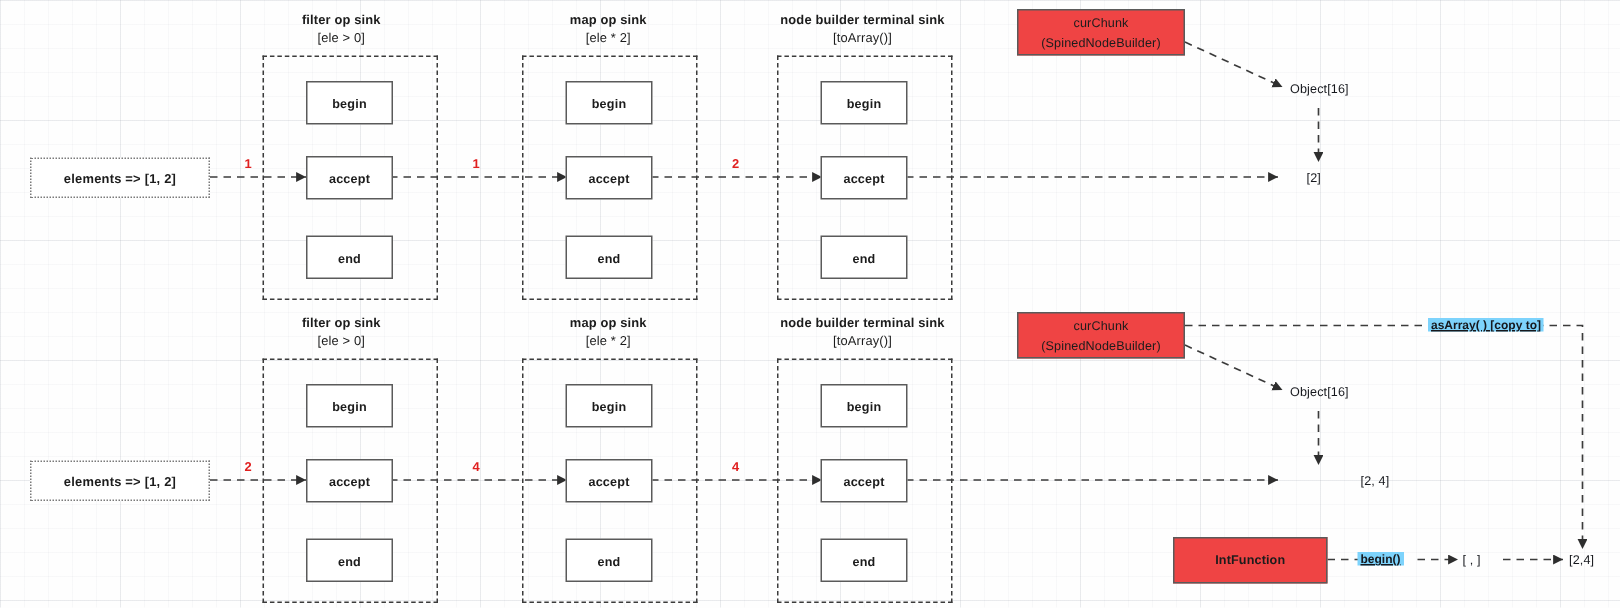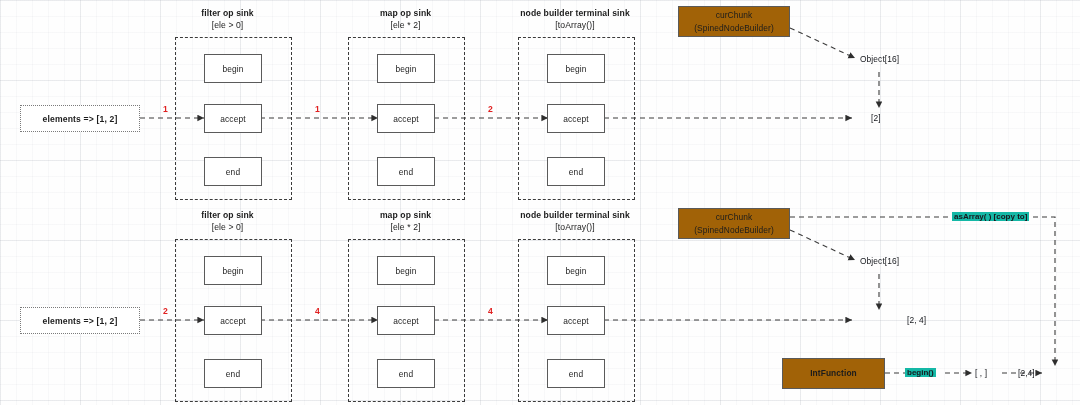--- a/index.html
+++ b/index.html
@@ -40,35 +40,36 @@
   .sink-title .sub{font-weight:normal;}
 
   
   .op-box{
     position:absolute;box-sizing:border-box;
     border:1.3px solid #5a5a5a;
     background:#ffffff;
     display:flex;align-items:center;justify-content:center;
     font-size:8.4px;color:#1c1c1c;
     letter-spacing:.15px;
+    font-weight:bold;
   }
   
   .src-box{
     position:absolute;box-sizing:border-box;
     border:1.4px dotted #7a7a7a;
     background:#ffffff;
     display:flex;align-items:center;justify-content:center;
     font-size:8.6px;font-weight:bold;color:#1c1c1c;
     letter-spacing:.15px;
   }
   
   .plain-box{
     position:absolute;box-sizing:border-box;
     border:1.3px solid #5a5a5a;
-    background:#a16207;
+    background:#ef4444;
     display:flex;align-items:center;justify-content:center;
     text-align:center;
     font-size:8.4px;color:#1c1c1c;
     line-height:1.45;
     letter-spacing:.1px;
   }
   
   .txt{
     position:absolute;
     font-size:8.4px;color:#16181d;font-weight:normal;
@@ -76,22 +77,23 @@
   }
   .num{
     position:absolute;
     font-size:8.6px;font-weight:bold;color:#e02020;
     white-space:nowrap;
   }
   .edge-label{
     position:absolute;
     font-size:8px;color:#16181d;font-weight:bold;
     white-space:nowrap;
-    background:#14b8a6;
+    background:#7dd3fc;
     padding:0 2px;
+    text-decoration:underline;
   }
 </style>
 </head>
 <body>
 
 <div id="canvas"></div>
 
 <svg id="svg-layer" xmlns="http://www.w3.org/2000/svg">
   <defs>
     <marker id="arr" markerWidth="7" markerHeight="7" refX="6" refY="3" orient="auto">
@@ -215,13 +217,13 @@
   <span>(SpinedNodeBuilder)</span>
 </div>
 <div class="txt" style="left:860px;top:256px;">Object[16]</div>
 <div class="txt" style="left:866px;top:315px;padding-left:41px;">[2, 4]</div>
 
 <div class="edge-label" style="left:952px;top:212px;">asArray( ) [copy to]</div>
 
 <div class="plain-box" style="left:782px;top:358px;width:103px;height:31px;font-weight:bold;">IntFunction</div>
 <div class="edge-label" style="left:905px;top:368px;">begin()</div>
 <div class="txt" style="left:975px;top:368px;">[ , ]</div>
-<div class="txt" style="left:1018px;top:368px;">[2,4]</div>
+<div class="txt" style="left:1046px;top:368px;">[2,4]</div>
 
 </body></html>

